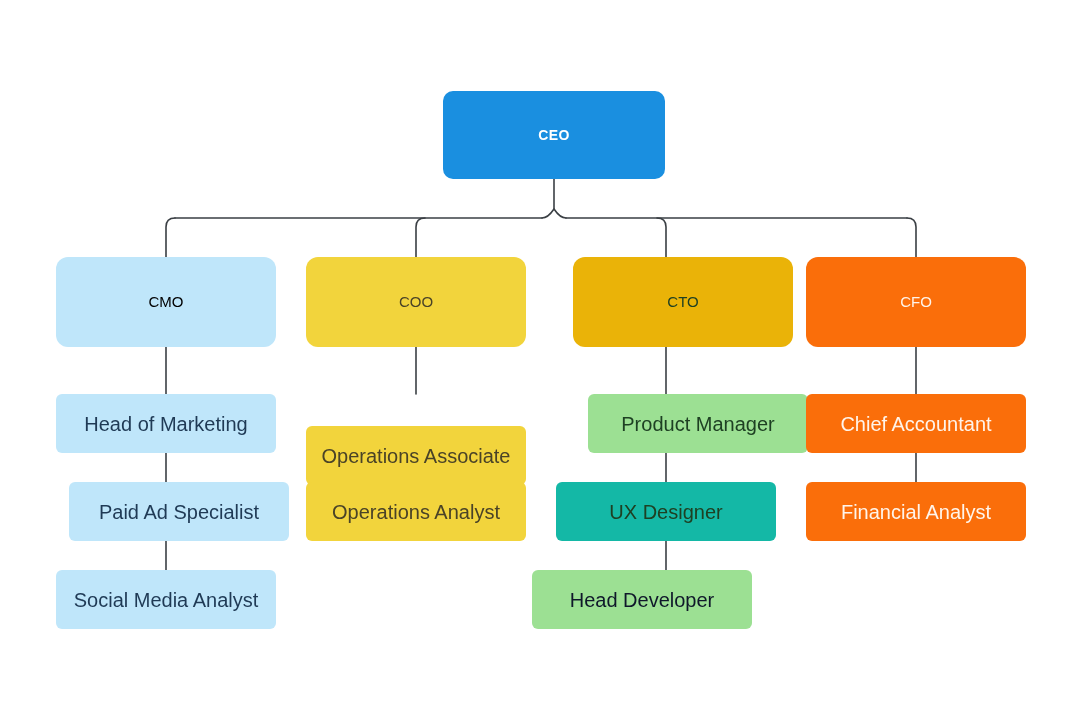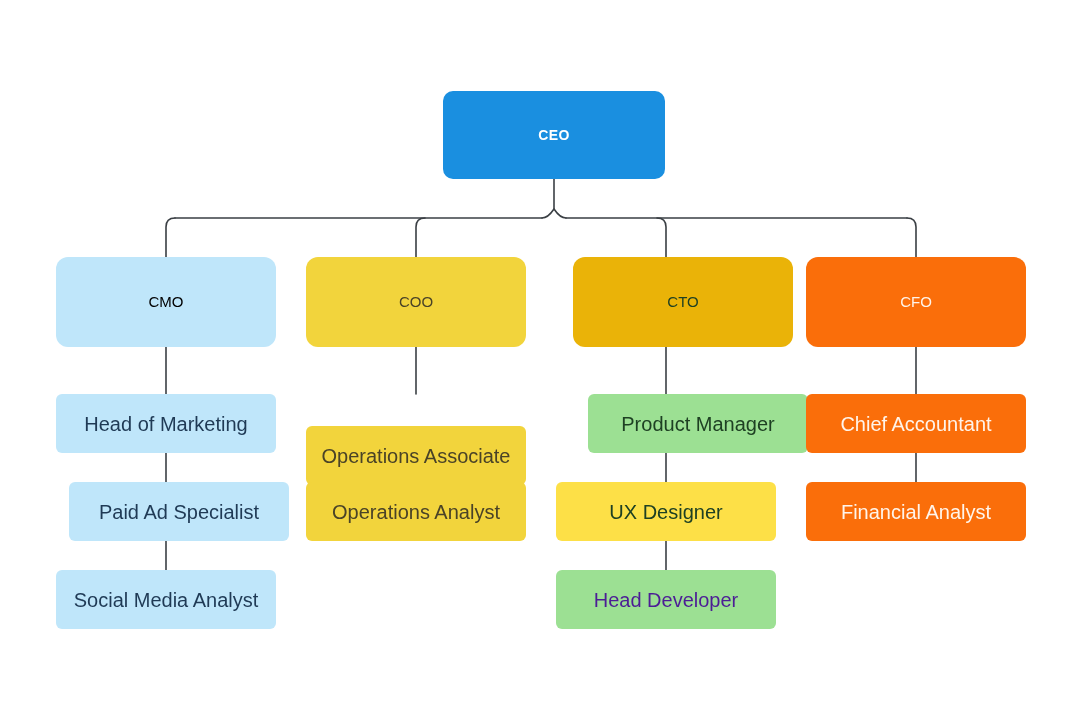--- a/index.html
+++ b/index.html
@@ -82,19 +82,19 @@
       <div class="node node-root" style="left: 443px; top: 91px; width: 222px; height: 88px; background: rgb(26, 143, 224); color: rgb(255, 255, 255);">CEO</div>
       <div class="node node-exec" style="left: 56px; top: 257px; width: 220px; height: 90px; background: rgb(191, 230, 250); color: #000000;">CMO</div>
       <div class="node node-leaf" style="left: 56px; top: 394px; width: 220px; height: 59px; background: rgb(191, 230, 250); color: rgb(31, 58, 85);">Head of Marketing</div>
       <div class="node node-leaf" style="left: 69px; top: 482px; width: 220px; height: 59px; background: rgb(191, 230, 250); color: rgb(31, 58, 85);">Paid Ad Specialist</div>
       <div class="node node-leaf" style="left: 56px; top: 570px; width: 220px; height: 59px; background: rgb(191, 230, 250); color: rgb(31, 58, 85);">Social Media Analyst</div>
       <div class="node node-exec" style="left: 306px; top: 257px; width: 220px; height: 90px; background: rgb(242, 212, 60); color: rgb(74, 67, 39);">COO</div>
       <div class="node node-leaf" style="left: 306px; top: 394px; width: 220px; height: 59px; background: rgb(242, 212, 60); color: rgb(74, 67, 39); margin-top: 32px;">Operations Associate</div>
       <div class="node node-leaf" style="left: 306px; top: 482px; width: 220px; height: 59px; background: rgb(242, 212, 60); color: rgb(74, 67, 39);">Operations Analyst</div>
       <div class="node node-exec" style="left: 556px; top: 257px; width: 220px; height: 90px; background: #eab308; color: rgb(30, 64, 35); margin-left: 17px;">CTO</div>
       <div class="node node-leaf" style="left: 556px; top: 394px; width: 220px; height: 59px; background: rgb(156, 224, 147); color: rgb(30, 64, 35); margin-left: 32px;">Product Manager</div>
-      <div class="node node-leaf" style="left: 556px; top: 482px; width: 220px; height: 59px; background: #fde047; color: rgb(30, 64, 35);">UX Designer</div>
-      <div class="node node-leaf" style="left: 556px; top: 570px; width: 220px; height: 59px; background: rgb(156, 224, 147); color: #4c1d95;">Head Developer</div>
+      <div class="node node-leaf" style="left: 556px; top: 482px; width: 220px; height: 59px; background: #14b8a6; color: rgb(30, 64, 35);">UX Designer</div>
+      <div class="node node-leaf" style="left: 532px; top: 570px; width: 220px; height: 59px; background: rgb(156, 224, 147); color: #0f172a;">Head Developer</div>
       <div class="node node-exec" style="left: 806px; top: 257px; width: 220px; height: 90px; background: rgb(250, 110, 10); color: rgb(255, 244, 234); text-align: center;">CFO</div>
       <div class="node node-leaf" style="left: 806px; top: 394px; width: 220px; height: 59px; background: rgb(250, 110, 10); color: rgb(255, 244, 234);">Chief Accountant</div>
       <div class="node node-leaf" style="left: 806px; top: 482px; width: 220px; height: 59px; background: rgb(250, 110, 10); color: rgb(255, 244, 234);">Financial Analyst</div>
     </div>
 </div>
 
 </body></html>

